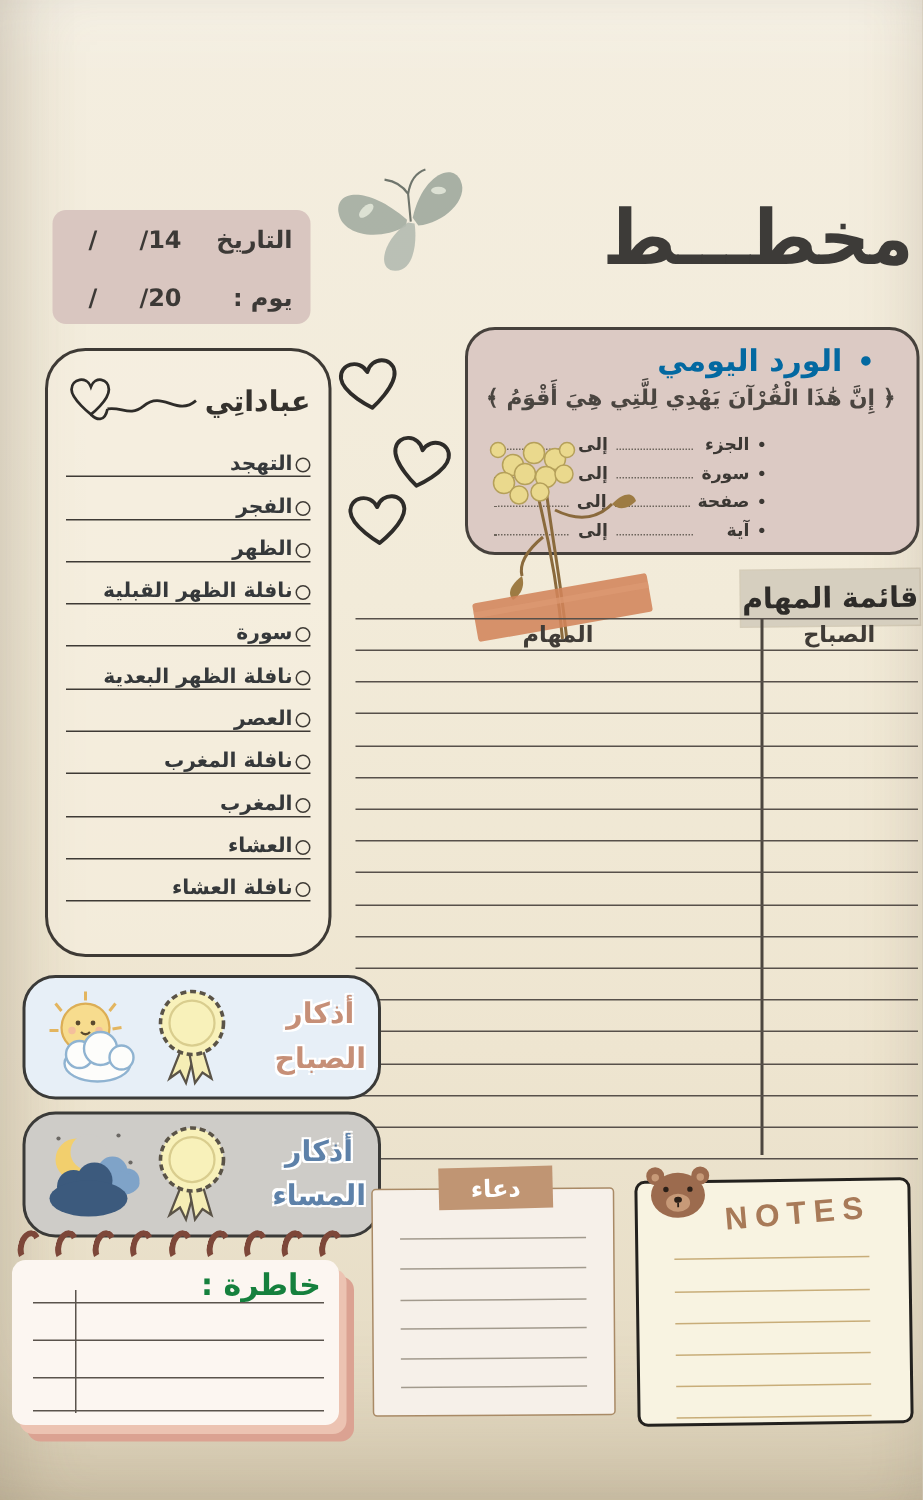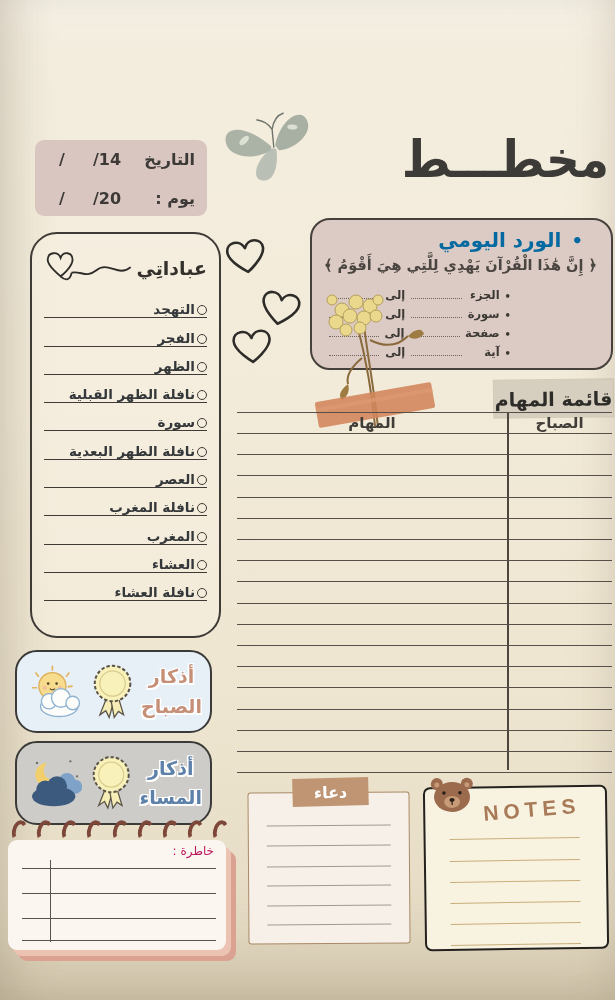--- a/index.html
+++ b/index.html
@@ -78,21 +78,21 @@
   }
   .task-table{ left:237px; top:412px; width:375px; height:362px; }
   .task-table .hline{ position:absolute; left:0; width:100%; height:0; border-top:1.4px solid #57504a; }
   .task-table .vline{ position:absolute; left:270px; top:0; width:1.6px; height:358px; background:#4c463f; }
   .col-head{ position:absolute; top:2px; font-size:15px; font-weight:bold; color:#403c37; text-align:center; direction:rtl; }
   .col-tasks{ left:0; width:270px; }
   .col-time{ left:270px; width:105px; }
 
   
   .badge{
-    left:15px; width:197px; height:83px;
+    left:15px; width:239px; height:83px;
     border:2.5px solid #3a3a38; border-radius:22px;
     display:flex; align-items:center; padding:0 8px 0 10px;
   }
   .badge.morning{ top:650px; background:#e7eff7; }
   .badge.evening{ top:741px; background:#ceccc8; height:84px; }
   .badge .txt{
     margin-left:auto; direction:rtl; text-align:center;
     font-size:19px; font-weight:bold; line-height:1.55; padding-left:4px;
     text-shadow:-1.5px -1.5px 0 #fff, 1.5px -1.5px 0 #fff, -1.5px 1.5px 0 #fff, 1.5px 1.5px 0 #fff;
   }
@@ -105,21 +105,21 @@
     width:15px; height:22px; border:4px solid #7d4739; border-radius:50%;
     border-bottom-color:transparent; border-right-color:transparent;
     transform:rotate(14deg);
   }
   .thought-paper{
     left:8px; top:840px; width:218px; height:110px;
     background:#fcf6f1; border-radius:9px;
     box-shadow:5px 6px 0 #ecc3b2, 10px 11px 0 #dba292;
     direction:rtl; padding:4px 12px;
   }
-  .thought-label{ font-size:12px; font-weight:normal; color:#be185d; }
+  .thought-label{ font-size:20px; font-weight:bold; color:#15803d; }
   .t-line{ position:absolute; left:14px; right:10px; border-top:1.4px solid #5a534c; }
   .t-margin{ position:absolute; left:42px; top:20px; height:82px; width:1.4px; background:#5a534c; }
 
   
   .dua-box{
     left:248px; top:792px; width:162px; height:152px;
     background:#f6f0e9; border:1.8px solid #a98a66; border-radius:3px;
     transform:rotate(-.4deg);
   }
   .dua-tape{

